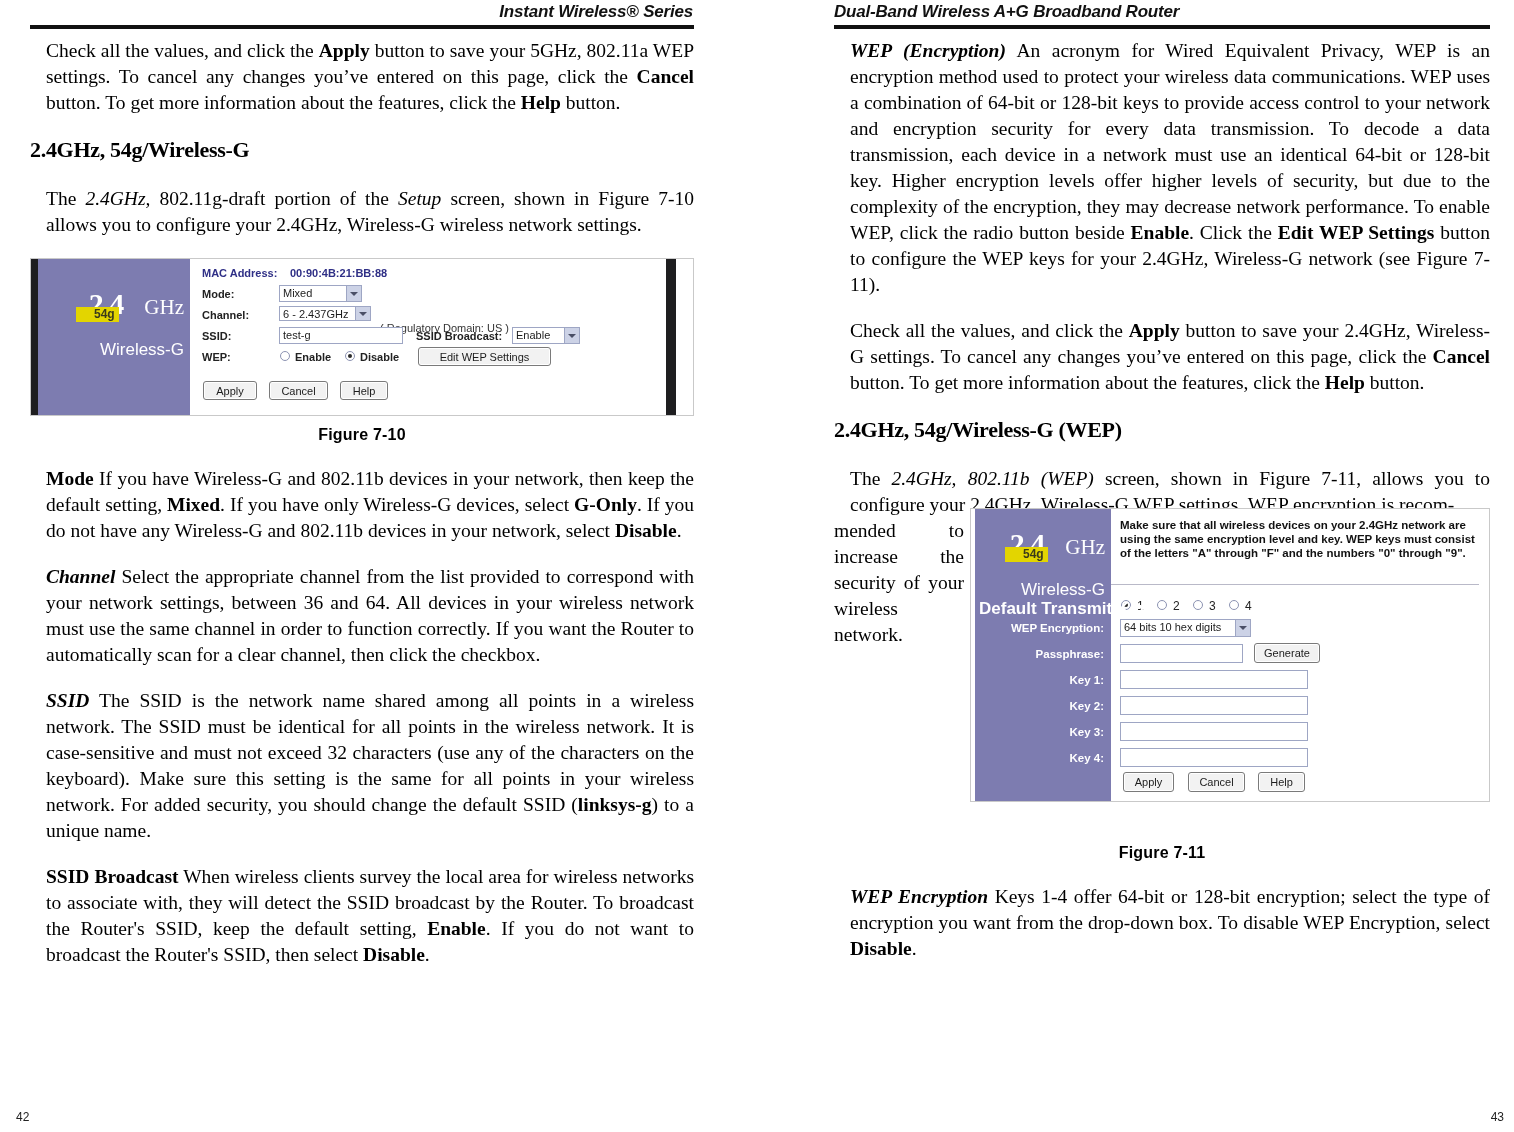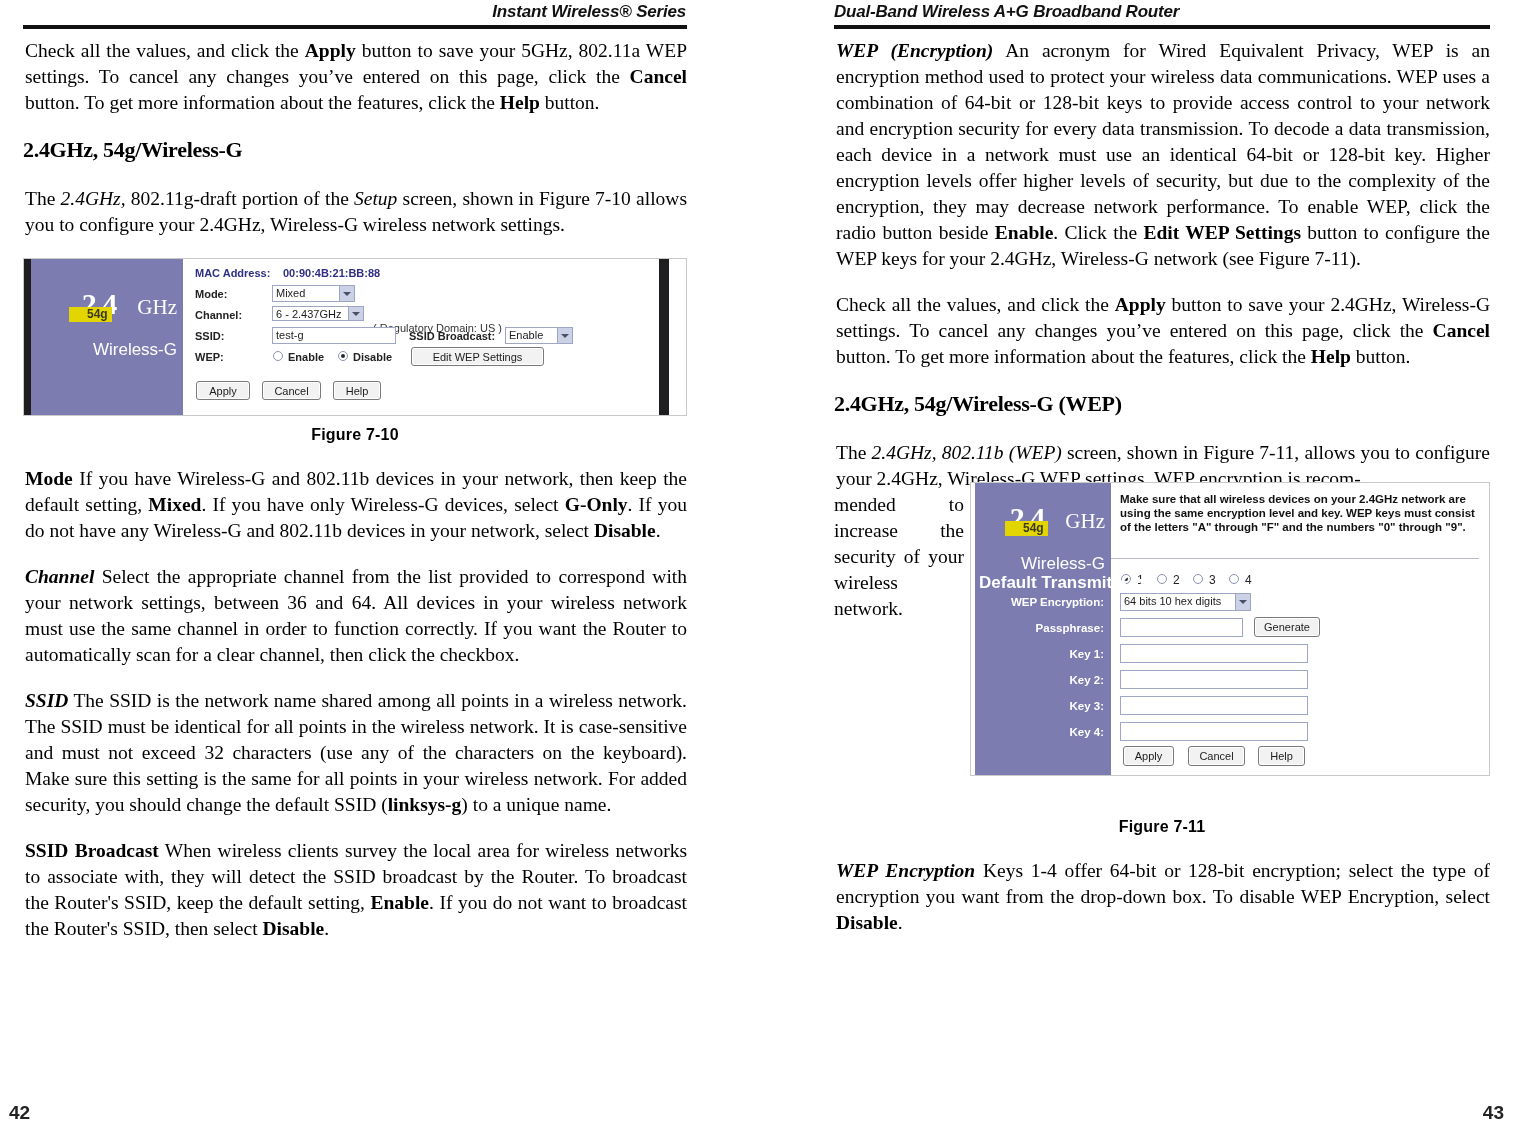--- a/index.html
+++ b/index.html
@@ -14,21 +14,21 @@
     color: #000000;
     position: relative;
     overflow: hidden;
   }
   .page {
     position: absolute;
     top: 0;
     width: 757px;
     height: 1132px;
   }
-  .page-left  { left: 1px; }
+  .page-left  { left: 8px; }
   .page-right { left: 757px; }
 
   .running-head {
     position: absolute;
     top: 2px;
     height: 22px;
     font-family: "Liberation Sans", "DejaVu Sans", sans-serif;
     font-style: italic;
     font-weight: bold;
     font-size: 17px;
@@ -46,21 +46,21 @@
   }
   .rule-left  { left: 22px;  width: 664px; }
 
   .col {
     position: absolute;
     top: 38px;
   }
   .col-left  { left: 22px;  width: 664px; }
 
   p.body {
-    margin: 0 0 20px 2px;
+    margin: 0 0 20px 16px;
     font-size: 19.5px;
     line-height: 26px;
     text-align: justify;
     text-justify: inter-word;
     hyphens: manual;
   }
   h2.section {
     margin: 14px 0 22px 0;
     font-size: 22px;
     font-weight: bold;
@@ -76,23 +76,22 @@
     font-size: 16px;
     text-align: center;
     letter-spacing: 0.2px;
     margin: 10px 0 22px 0;
   }
 
   .folio {
     position: absolute;
     bottom: 8px;
     font-family: "Liberation Sans", "DejaVu Sans", sans-serif;
-    font-size: 19px;
+    font-size: 12px;
     color: #222;
-    font-weight: bold;
   }
   .folio-left  { left: 8px; }
   .folio-right { right: 10px; }
 
   
   .shot {
     position: relative;
     background: #ffffff;
     border: 1px solid #c9c9c9;
     box-sizing: border-box;

